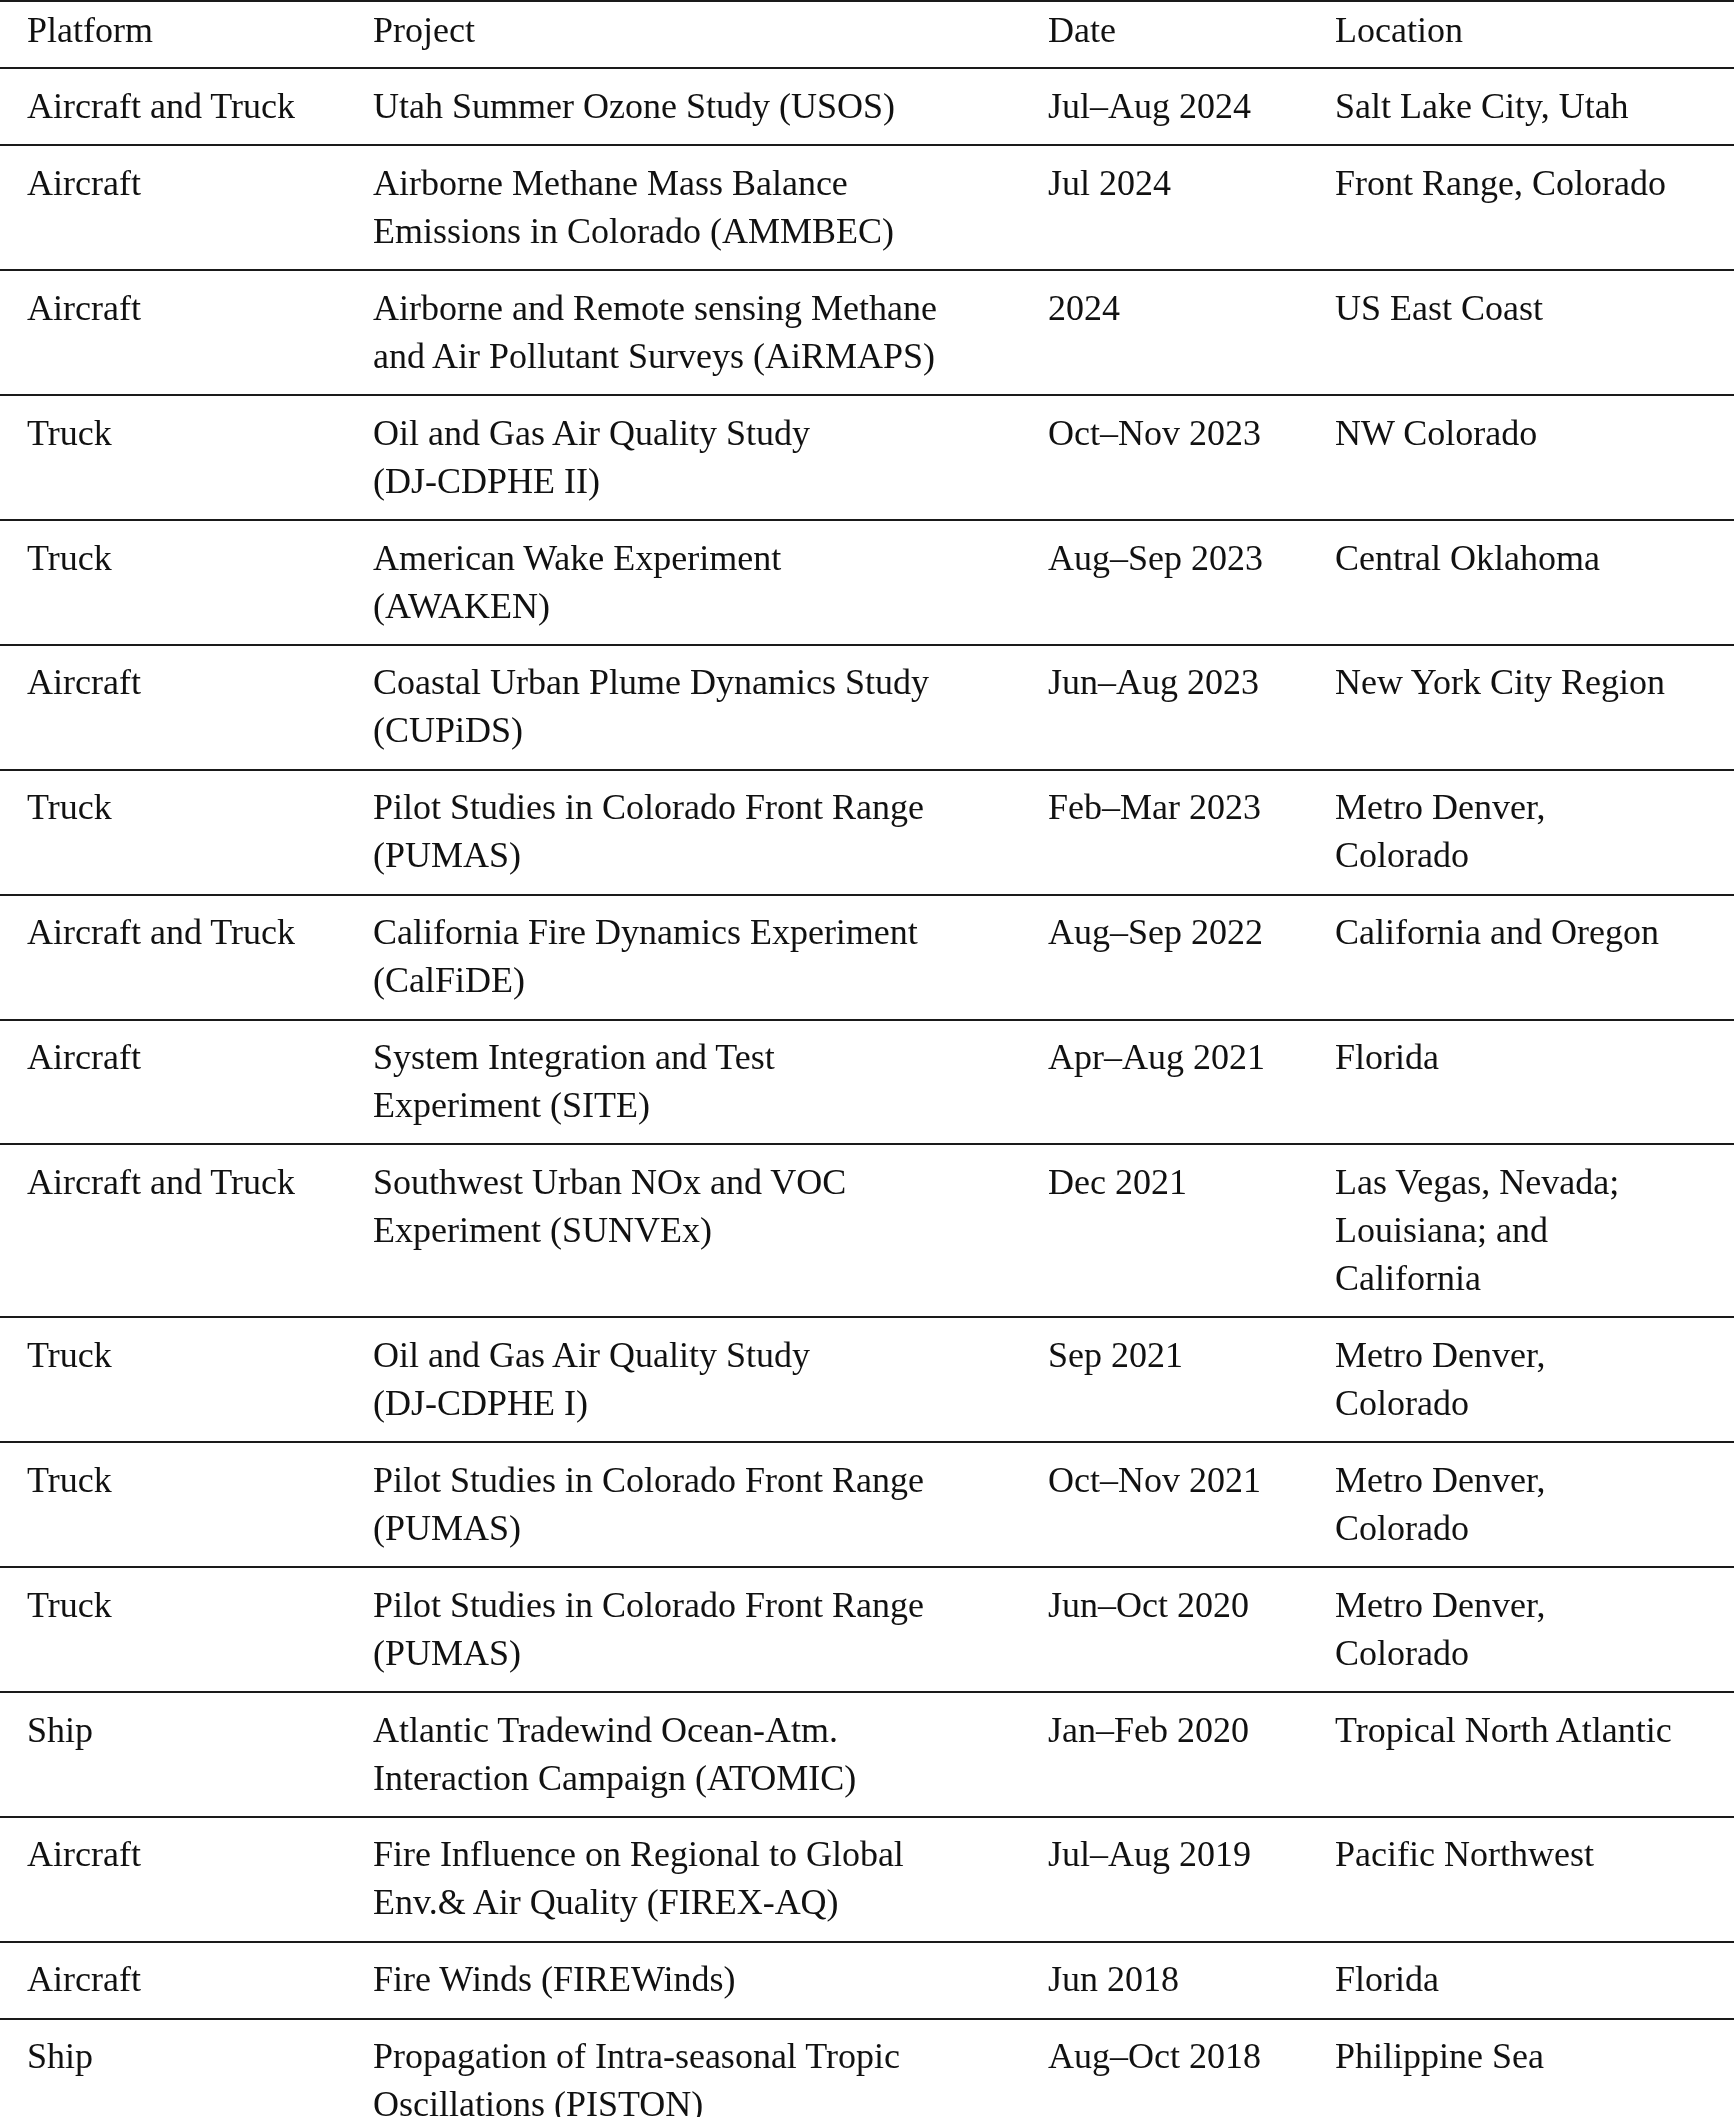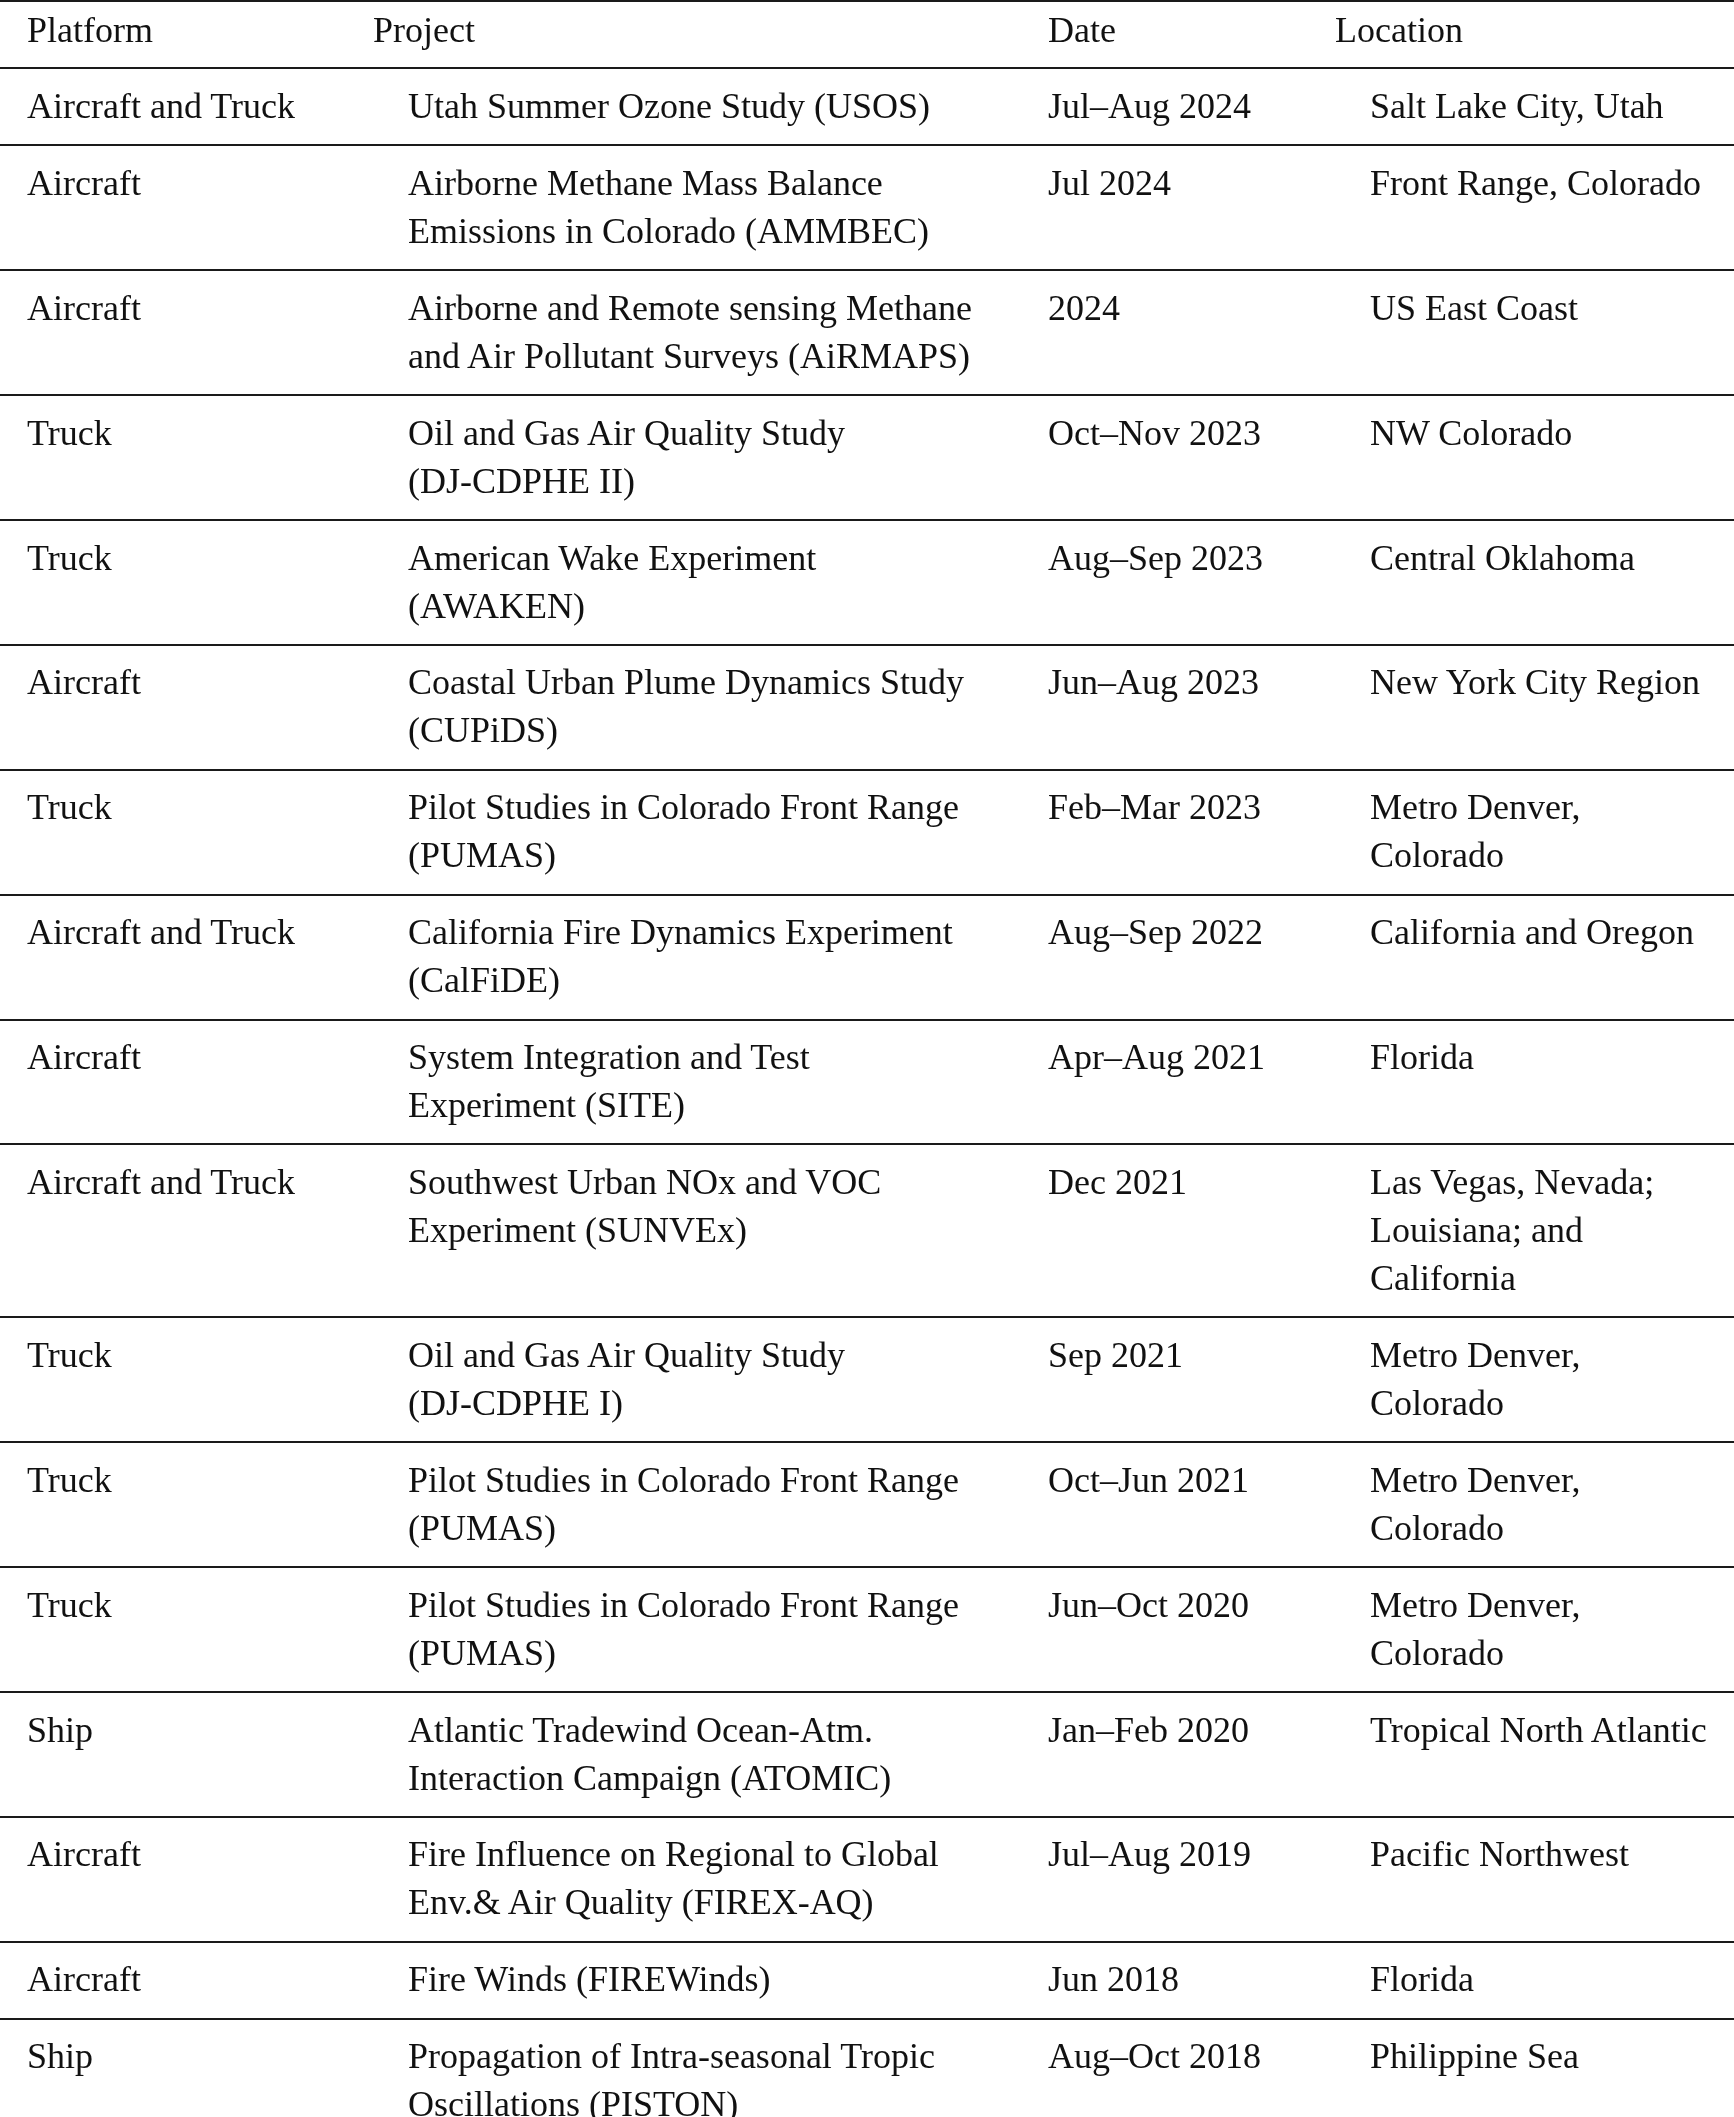--- a/index.html
+++ b/index.html
@@ -38,21 +38,21 @@
     table.campaigns td.col-project { padding-left: 27px; }
     table.campaigns th.col-date,
     table.campaigns td.col-date { padding-left: 27px; }
     table.campaigns th.col-location,
     table.campaigns td.col-location { padding-left: 27px; padding-right: 3.4px; }
     table.campaigns thead tr th {
       border-top: 2.5px solid #1a1a1a;
       padding-top: 4px;
       padding-bottom: 13.4px;
     }
-    .proj-line { display: block; margin-left: 35px; }
+    .proj-line { display: block; }
   </style>
 </head>
 <body>
 
 <table class="campaigns">
   <colgroup>
     <col class="c-platform">
     <col class="c-project">
     <col class="c-date">
     <col class="c-location">
@@ -189,21 +189,21 @@
           <span class="proj-line">Metro Denver,</span>
           <span class="proj-line">Colorado</span>
         </td>
       </tr>
       <tr>
         <td class="col-platform">Truck</td>
         <td class="col-project">
           <span class="proj-line">Pilot Studies in Colorado Front Range</span>
           <span class="proj-line">(PUMAS)</span>
         </td>
-        <td class="col-date">Oct–Jun 2021</td>
+        <td class="col-date">Oct–Nov 2021</td>
         <td class="col-location">
           <span class="proj-line">Metro Denver,</span>
           <span class="proj-line">Colorado</span>
         </td>
       </tr>
       <tr>
         <td class="col-platform">Truck</td>
         <td class="col-project">
           <span class="proj-line">Pilot Studies in Colorado Front Range</span>
           <span class="proj-line">(PUMAS)</span>

